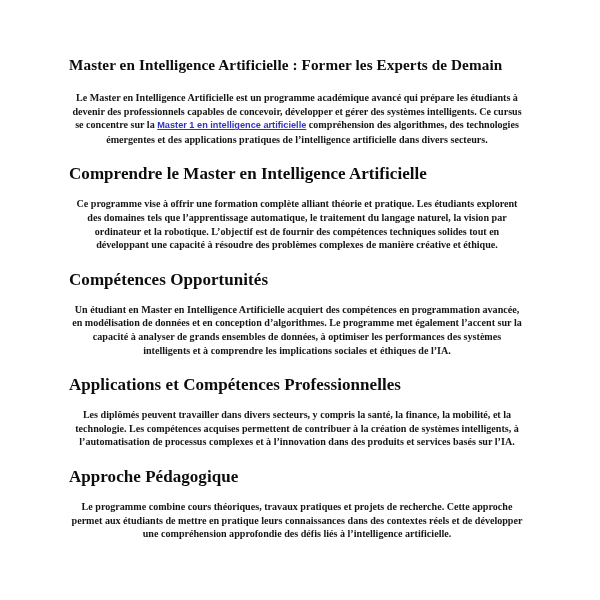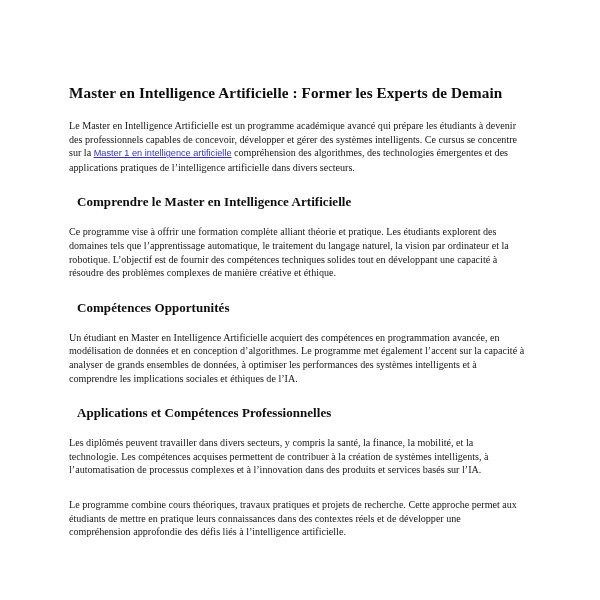--- a/index.html
+++ b/index.html
@@ -12,50 +12,51 @@
     height: 600px;
     overflow: hidden;
     font-family: "Liberation Serif", "DejaVu Serif", serif;
     color: #111111;
     -webkit-font-smoothing: antialiased;
   }
   .page {
     box-sizing: border-box;
     width: 600px;
     height: 600px;
-    padding: 82px 74px 0 69px;
+    padding: 54px 74px 0 69px;
     background: #ffffff;
   }
   .doc-title {
     font-family: "Liberation Serif", "DejaVu Serif", serif;
     font-size: 15.2px;
     font-weight: bold;
     line-height: 21px;
     letter-spacing: 0.1px;
     margin: 0 0 16px 0;
     color: #0d0d0d;
     max-width: 440px;
   }
   .section-heading {
     font-family: "Liberation Serif", "DejaVu Serif", serif;
-    font-size: 13px;
+    font-size: 17px;
     font-weight: bold;
     line-height: 14px;
     letter-spacing: 0.05px;
-    margin: 0 0 11px 8px;
+    margin: 0 0 11px 0;
     color: #0d0d0d;
   }
   p.body-text {
     font-family: "Liberation Serif", "DejaVu Serif", serif;
     font-size: 10.1px;
     line-height: 13.6px;
-    text-align: left;
+    text-align: center;
     margin: 16px 0 21px 0;
     color: #161616;
     max-width: 456px;
+    font-weight: bold;
   }
   p.body-text:last-child {
     margin-bottom: 0;
   }
   a.inline-link {
     font-family: "Liberation Sans", "DejaVu Sans", sans-serif;
     font-size: 9.2px;
     color: #3232c8;
     text-decoration: underline;
     text-underline-offset: 1px;
@@ -72,15 +73,16 @@
 
   <h2 class="section-heading">Comprendre le Master en Intelligence Artificielle</h2>
   <p class="body-text">Ce programme vise à offrir une formation complète alliant théorie et pratique. Les étudiants explorent des domaines tels que l’apprentissage automatique, le traitement du langage naturel, la vision par ordinateur et la robotique. L’objectif est de fournir des compétences techniques solides tout en développant une capacité à résoudre des problèmes complexes de manière créative et éthique.</p>
 
   <h2 class="section-heading">Compétences Opportunités</h2>
   <p class="body-text">Un étudiant en Master en Intelligence Artificielle acquiert des compétences en programmation avancée, en modélisation de données et en conception d’algorithmes. Le programme met également l’accent sur la capacité à analyser de grands ensembles de données, à optimiser les performances des systèmes intelligents et à comprendre les implications sociales et éthiques de l’IA.</p>
 
   <h2 class="section-heading">Applications et Compétences Professionnelles</h2>
   <p class="body-text">Les diplômés peuvent travailler dans divers secteurs, y compris la santé, la finance, la mobilité, et la technologie. Les compétences acquises permettent de contribuer à la création de systèmes intelligents, à l’automatisation de processus complexes et à l’innovation dans des produits et services basés sur l’IA.</p>
 
+  <h2 class="section-heading">Approche Pédagogique</h2>
   <p class="body-text">Le programme combine cours théoriques, travaux pratiques et projets de recherche. Cette approche permet aux étudiants de mettre en pratique leurs connaissances dans des contextes réels et de développer une compréhension approfondie des défis liés à l’intelligence artificielle.</p>
 
 </div>
 
 </body></html>

